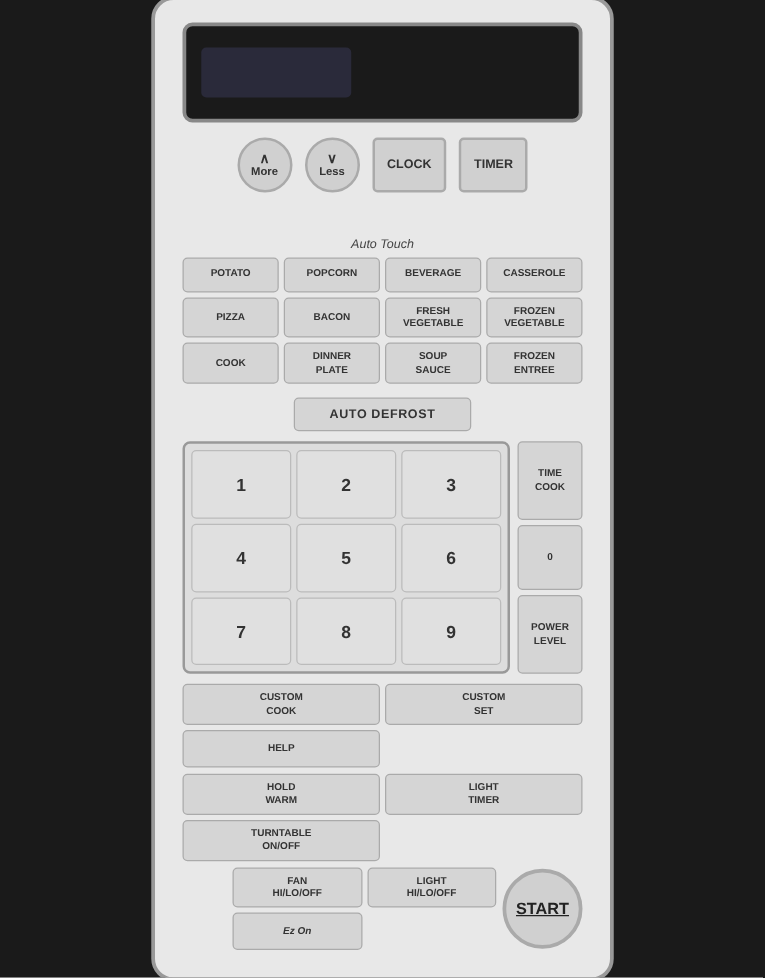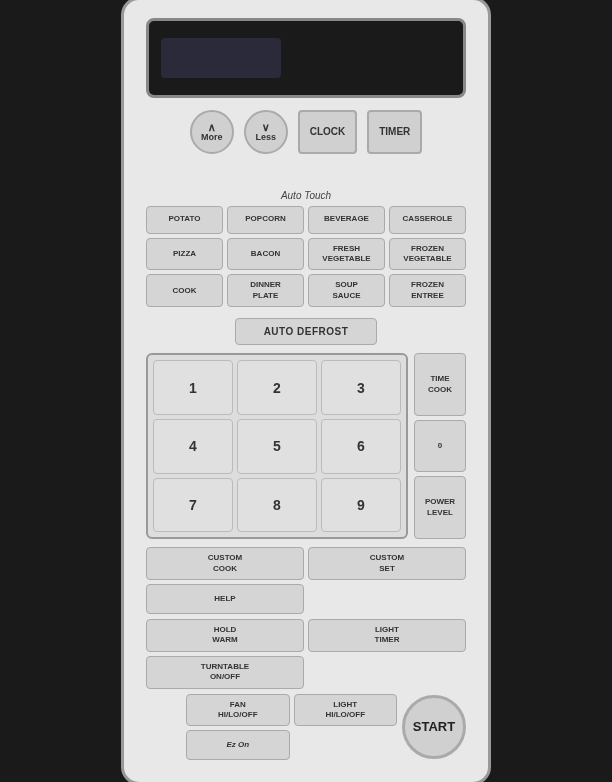--- a/index.html
+++ b/index.html
@@ -229,20 +229,21 @@
       width: 64px;
       height: 64px;
       cursor: pointer;
       font-size: 13px;
       font-weight: bold;
       color: #222;
       display: flex;
       align-items: center;
       justify-content: center;
       flex-shrink: 0;
+      text-decoration: underline;
     }
   </style>
 </head>
 <body>
 
 <div class="panel">
 
   <div class="display-area">
     <div class="display-inner"></div>
   </div>

